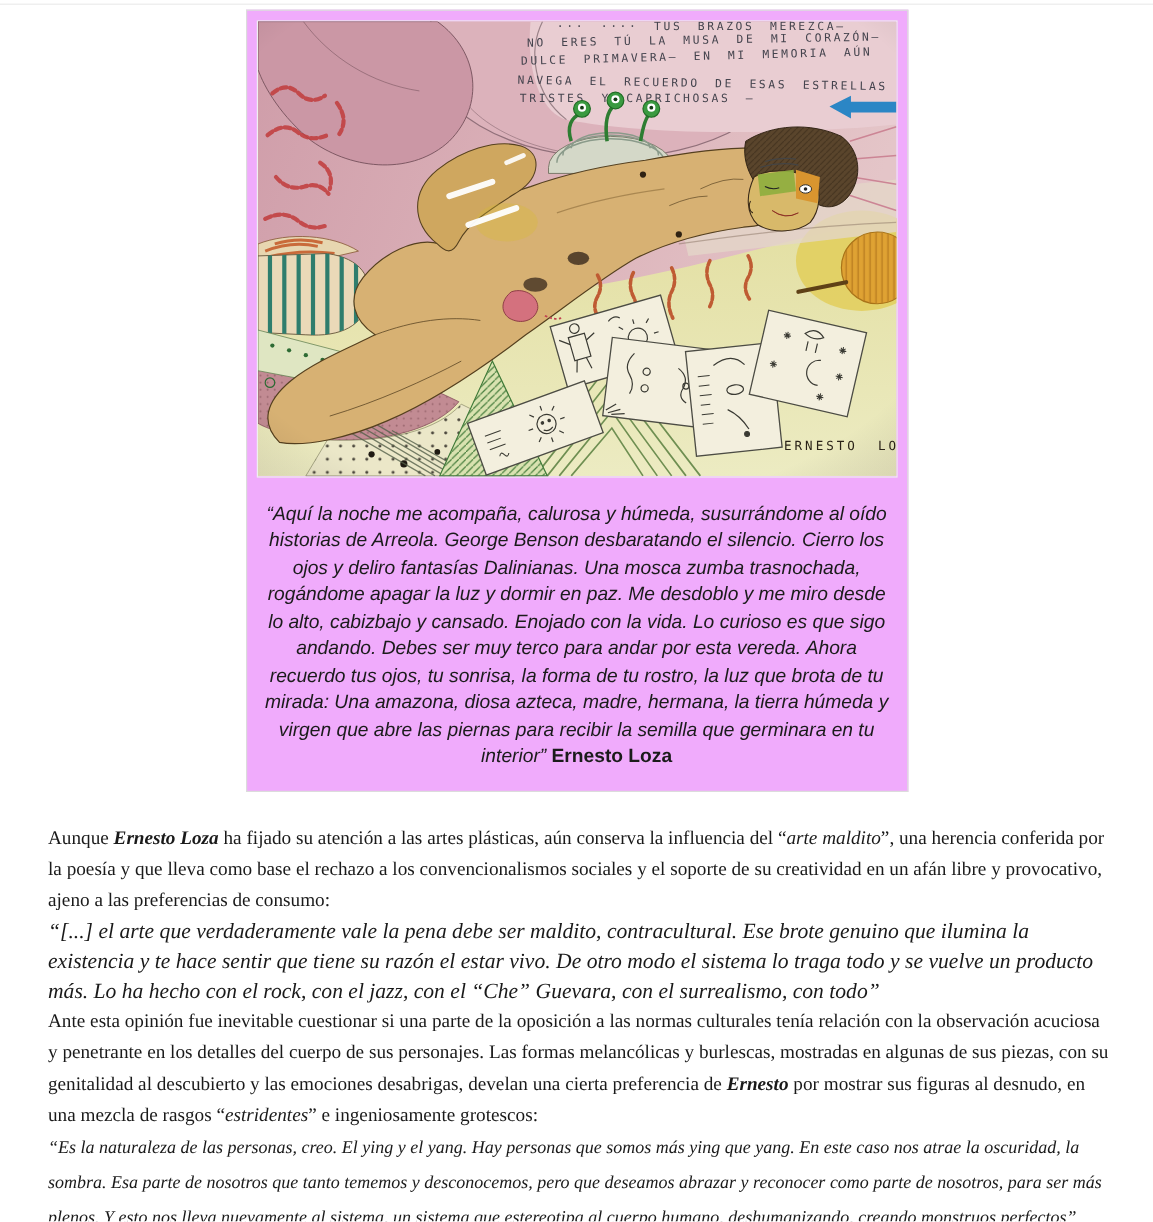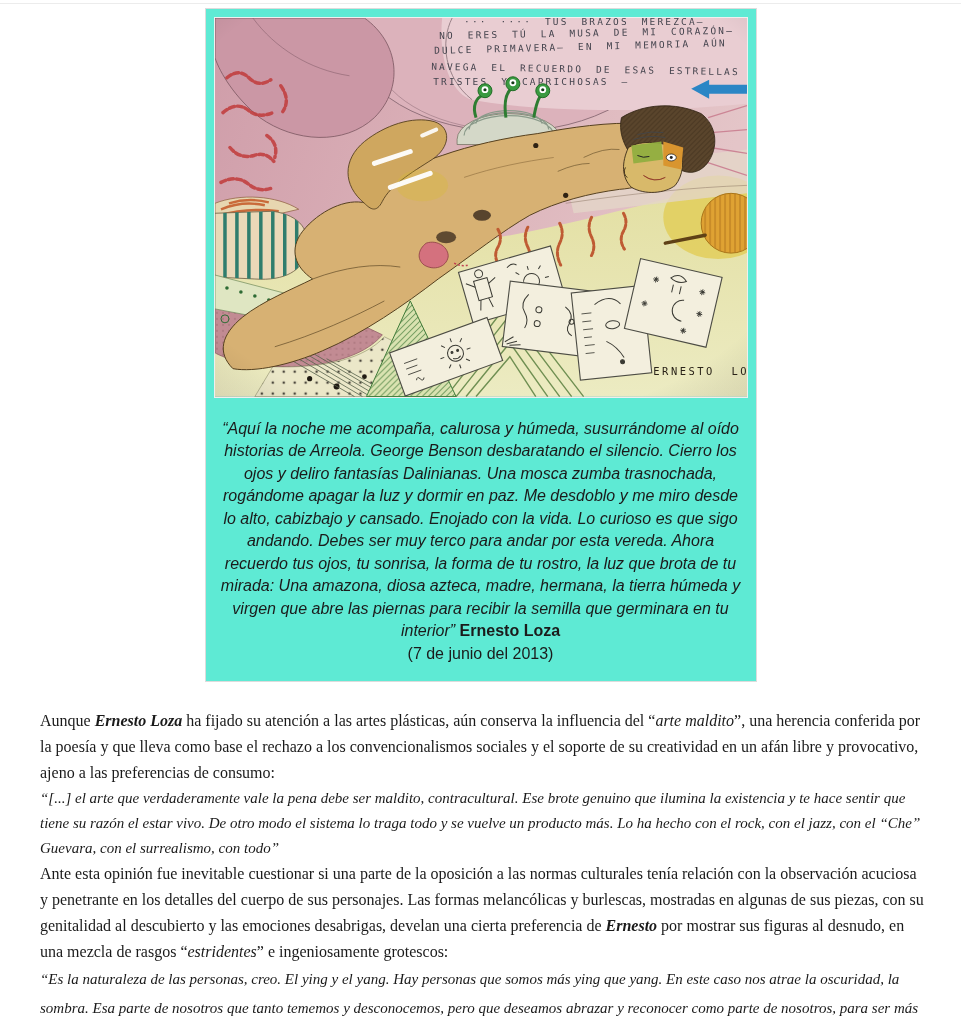--- a/index.html
+++ b/index.html
@@ -1,38 +1,38 @@
 <!DOCTYPE html>
 <html lang="es"><head>
 <meta charset="utf-8">
 <style>
   html,body{margin:0;padding:0;background:#ffffff;}
   .page{position:relative;width:961px;height:1018px;background:#fff;overflow:hidden;
         font-family:"Liberation Serif",serif;color:#1a1a1a;}
   .top-rule{border-top:1px solid #ececec;margin-top:3px;}
 
   
-  .artwork-card{width:534px;margin:10px auto 2px auto;background:#5eead4;border:1px solid #dcdcdc;
+  .artwork-card{width:534px;margin:10px auto 2px auto;background:#f0abfc;border:1px solid #dcdcdc;
                 padding:8px 8px 10px 8px;}
   .painting{border:1px solid #efefef;line-height:0;cursor:pointer;}
   .painting svg{display:block;width:100%;height:auto;}
   .hw{font-family:"DejaVu Sans Mono",monospace;font-size:9.5px;letter-spacing:2.2px;
       word-spacing:5px;fill:#45444e;}
   .sig{font-family:"DejaVu Sans Mono",monospace;font-size:10.5px;letter-spacing:2.5px;
        word-spacing:8px;fill:#2a2318;}
   .caption{font-family:"Liberation Sans",sans-serif;font-size:16px;line-height:22.5px;
            text-align:center;color:#1b1b1b;padding:20px 6px 6px 6px;}
   .caption-date{font-style:normal;margin-top:0;}
 
   
   .article{margin:26px 35px 0 40px;width:886px;}
   .article h3{font-size:15px;line-height:24px;margin:0;font-weight:700;color:#111;}
   .article p{margin:0;}
   .p-reg{font-size:16px;line-height:26px;}
-  .p-quote{font-size:15px;line-height:25px;}
+  .p-quote{font-size:18px;line-height:25px;}
   .p-quote2{font-size:15px;line-height:29px;}
 
   .seg-r{font-style:normal;font-weight:400;}
   .seg-i{font-style:italic;}
   .seg-b{font-weight:700;}
   .seg-bi{font-weight:700;font-style:italic;}
 </style>
 </head>
 <body>
 
@@ -313,21 +313,20 @@
         <text class="sig" x="440" y="358">ERNESTO LOZA</text>
 
         <polygon points="478,71 496,62 496,67 534,67 534,76 496,76 496,81" fill="#2b86c5"></polygon>
 
         <rect x="0" y="0" width="534" height="380" fill="url(#vig)"></rect>
       </svg>
     </div>
 
     <figcaption class="caption">
       <span><span class="seg-i">“Aquí la noche me acompaña, calurosa y húmeda, susurrándome al oído historias de Arreola. George Benson desbaratando el silencio. Cierro los ojos y deliro fantasías Dalinianas. Una mosca zumba trasnochada, rogándome apagar la luz y dormir en paz. Me desdoblo y me miro desde lo alto, cabizbajo y cansado. Enojado con la vida. Lo curioso es que sigo andando. Debes ser muy terco para andar por esta vereda. Ahora recuerdo tus ojos, tu sonrisa, la forma de tu rostro, la luz que brota de tu mirada: Una amazona, diosa azteca, madre, hermana, la tierra húmeda y virgen que abre las piernas para recibir la semilla que germinara en tu interior” </span><span class="seg-b">Ernesto Loza</span></span>
-      <div class="caption-date">(7 de junio del 2013)</div>
     </figcaption>
   </figure>
 
   <section class="article">
     <p class="p-reg"><span class="seg-r">Aunque  </span><span class="seg-bi">Ernesto Loza</span><span class="seg-r"> ha fijado su atención a las artes plásticas, aún conserva la influencia del “</span><span class="seg-i">arte maldito</span><span class="seg-r">”, una herencia conferida por la poesía y que lleva como base el rechazo a los convencionalismos sociales y el soporte de su creatividad en un afán libre y provocativo, ajeno a las preferencias de consumo:</span></p>
     <p class="p-quote"><span class="seg-i">“[...] el arte que verdaderamente vale la pena debe ser maldito, contracultural. Ese brote genuino que ilumina la existencia y te hace sentir que tiene su razón el estar vivo. De otro modo el sistema lo traga todo y se vuelve un producto más. Lo ha hecho con el rock, con el jazz, con el “Che” Guevara, con el surrealismo, con todo”</span></p>
     <p class="p-reg"><span class="seg-r">Ante esta opinión fue inevitable cuestionar si una parte de la oposición a las normas culturales tenía relación con la observación acuciosa y penetrante en los detalles del cuerpo de sus personajes. Las formas melancólicas y burlescas, mostradas en algunas de sus piezas, con su genitalidad al descubierto y las emociones desabrigas, develan una cierta preferencia de </span><span class="seg-bi">Ernesto</span><span class="seg-r"> por mostrar sus figuras al desnudo, en una mezcla de rasgos “</span><span class="seg-i">estridentes</span><span class="seg-r">” e ingeniosamente grotescos:</span></p>
     <p class="p-quote2"><span class="seg-i">“Es la naturaleza de las personas, creo. El ying y el yang. Hay personas que somos más ying que yang. En este caso nos atrae la oscuridad, la sombra. Esa parte de nosotros que tanto tememos y desconocemos, pero que deseamos abrazar y reconocer como parte de nosotros, para ser más plenos. Y esto nos lleva nuevamente al sistema, un sistema que estereotipa al cuerpo humano, deshumanizando, creando monstruos perfectos”</span></p>
   </section>
 </div>

